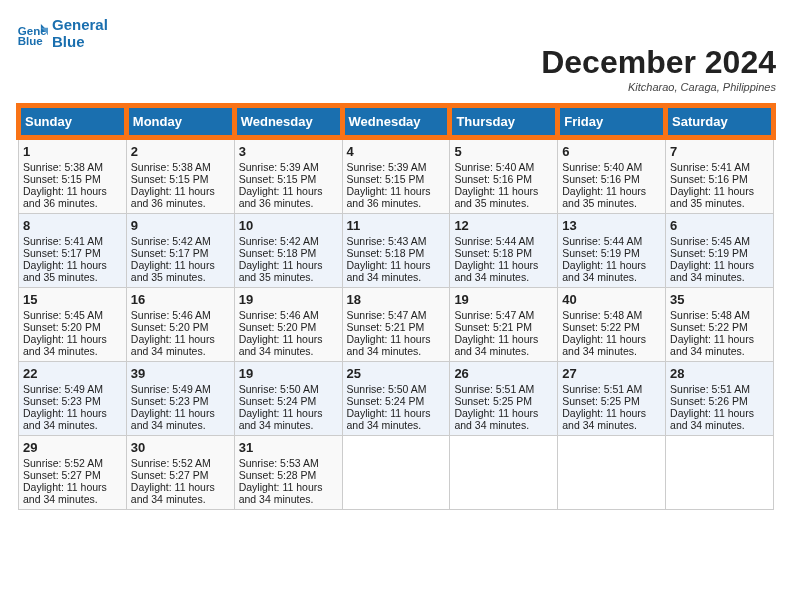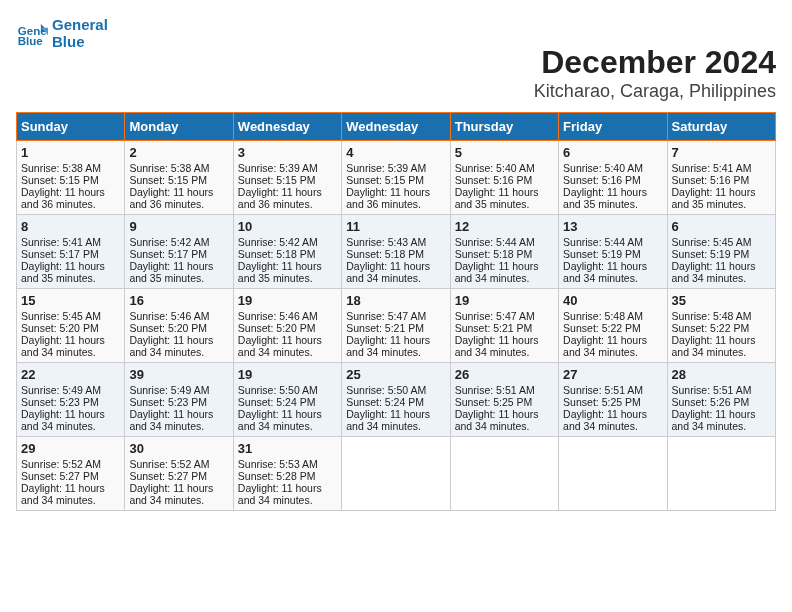--- a/index.html
+++ b/index.html
@@ -25,36 +25,37 @@
       width: 32px;
       height: 32px;
     }
     .title-block { text-align: right; margin-top: 28px; }
     .month-title {
       font-size: 32px;
       font-weight: bold;
       color: #222;
     }
     .location {
-      font-size: 18px;
+      font-size: 11px;
       color: #444;
+      font-style: italic;
     }
     table {
       width: 100%;
       border-collapse: collapse;
       table-layout: fixed;
     }
     thead th {
       background-color: #1a6faf;
       color: #fff;
       font-size: 13px;
       font-weight: bold;
       padding: 6px 4px;
       text-align: left;
-      border: 1px solid #f97316;
+      border: 5px solid #f97316;
     }
     tbody tr { vertical-align: top; }
     tbody td {
       border: 1px solid #ccc;
       padding: 4px 4px;
       font-size: 10.5px;
       color: #222;
       min-height: 80px;
     }
     tbody tr:nth-child(odd) td { background: #f9f9f9; }

